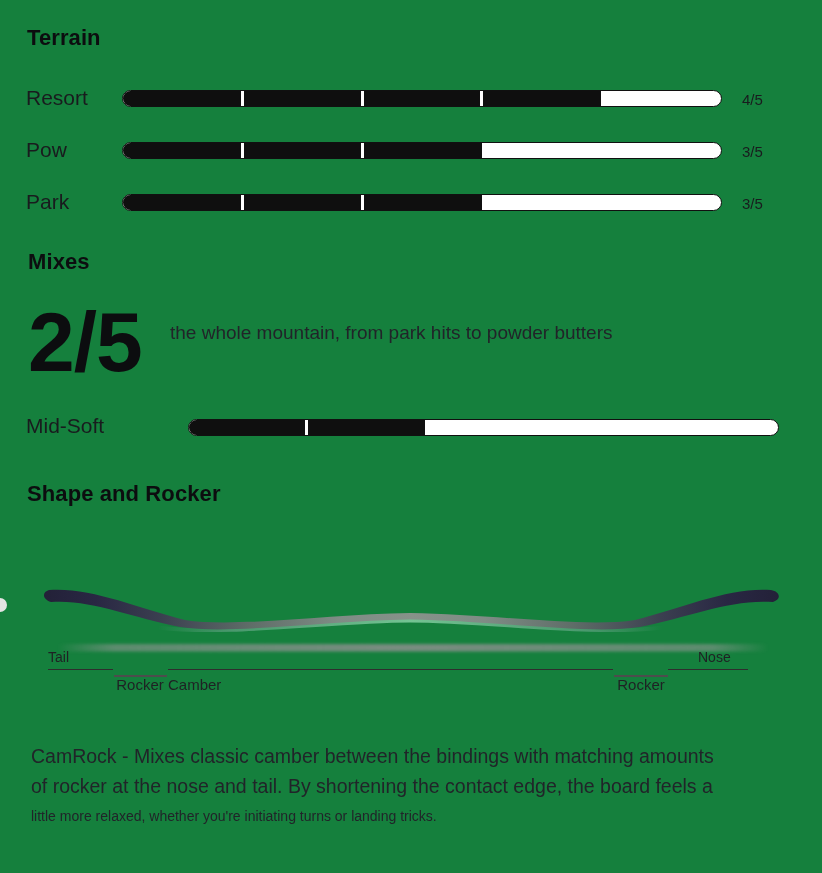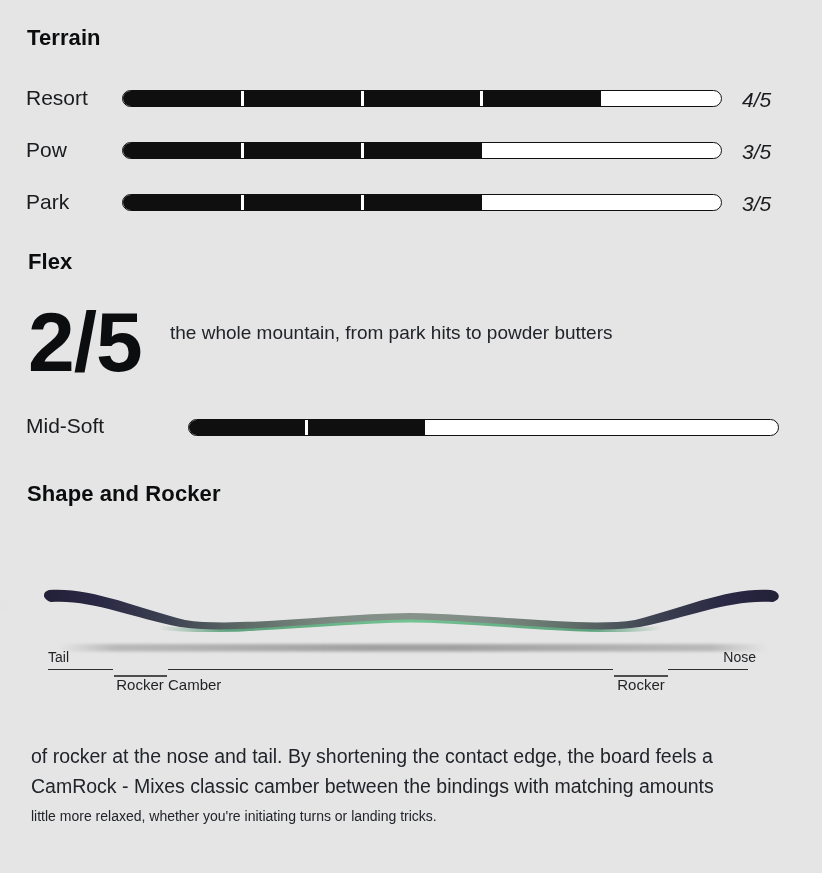--- a/index.html
+++ b/index.html
@@ -1,19 +1,19 @@
 <!DOCTYPE html>
 <html><head>
 <meta charset="utf-8">
 <style>
   html,body{margin:0;padding:0;background:#ffffff;}
   .page{
     position:relative;
     width:822px;height:873px;
-    background:#e5e5e5;
+    background:#15803d;
     font-family:"Liberation Sans", sans-serif;
     color:#1b1d20;
     overflow:hidden;
   }
   .hd{
     position:absolute;
     margin:0;
     font-size:22px;
     font-weight:700;
     color:#0c0d0f;
@@ -24,24 +24,23 @@
     position:absolute;
     left:26px;
     font-size:21px;
     line-height:24px;
     color:#191b1e;
     text-align:right;
   }
   .rating{
     position:absolute;
     left:742px;
-    font-size:21px;
+    font-size:15px;
     line-height:24px;
     color:#191b1e;
-    font-style:italic;
   }
   .bar{
     position:absolute;
     height:17px;
     box-sizing:border-box;
     background:#ffffff;
     border:1.5px solid #101010;
     border-radius:10px;
     overflow:hidden;
   }
@@ -126,21 +125,21 @@
   <div class="rating" style="top:140px">3/5</div>
 
   <div class="row-label" style="top:190px">Park</div>
   <div class="bar" style="left:122px;top:194px;width:600px">
       <div class="bar-fill" style="width: 60%;"></div>
       <div class="bar-tick" style="left: 20%;"></div>
       <div class="bar-tick" style="left: 40%;"></div>
     </div>
   <div class="rating" style="top:192px">3/5</div>
 
-  <h2 class="hd" style="left:28px;top:248px">Flex</h2>
+  <h2 class="hd" style="left:28px;top:248px">Mixes</h2>
 
   <div class="flex-score">2/5</div>
 
   <div class="desc-block" style="left:170px;top:318px">
     <div class="desc-line">the whole mountain, from park hits to powder butters</div>
   </div>
 
   <div class="row-label" style="top:414px">Mid-Soft</div>
   <div class="bar" style="left:188px;top:419px;width:591px">
       <div class="bar-fill" style="width: 40%;"></div>
@@ -203,21 +202,21 @@
   <div class="dline" style="left:48px;top:669px;width:65px"></div>
   <div class="dline low" style="left:114px;top:675px;width:53px"></div>
   <div class="dline" style="left:168px;top:669px;width:445px"></div>
   <div class="dline low" style="left:614px;top:675px;width:54px"></div>
   <div class="dline" style="left:668px;top:669px;width:80px"></div>
 
   <div class="dlabel" style="left:48px;top:649px">Tail</div>
   <div class="dlabel big" style="left:100px;top:677px;width:80px;text-align:center">Rocker</div>
   <div class="dlabel big" style="left:168px;top:677px;width:445px;text-align:left">Camber</div>
   <div class="dlabel big" style="left:601px;top:677px;width:80px;text-align:center">Rocker</div>
-  <div class="dlabel" style="left:676px;top:649px;width:80px;text-align:right">Nose</div>
+  <div class="dlabel" style="left:698px;top:649px;width:80px;text-align:left">Nose</div>
 
   <div class="desc-block" style="left:31px;top:741px">
+    <div class="desc-line" style="font-size:19.5px">CamRock - Mixes classic camber between the bindings with matching amounts</div>
     <div class="desc-line" style="font-size:19.5px">of rocker at the nose and tail. By shortening the contact edge, the board feels a</div>
-    <div class="desc-line" style="font-size:19.5px">CamRock - Mixes classic camber between the bindings with matching amounts</div>
     <div class="desc-line" style="font-size:14px">little more relaxed, whether you're initiating turns or landing tricks.</div>
   </div>
 
 </div>
 
 </body></html>

